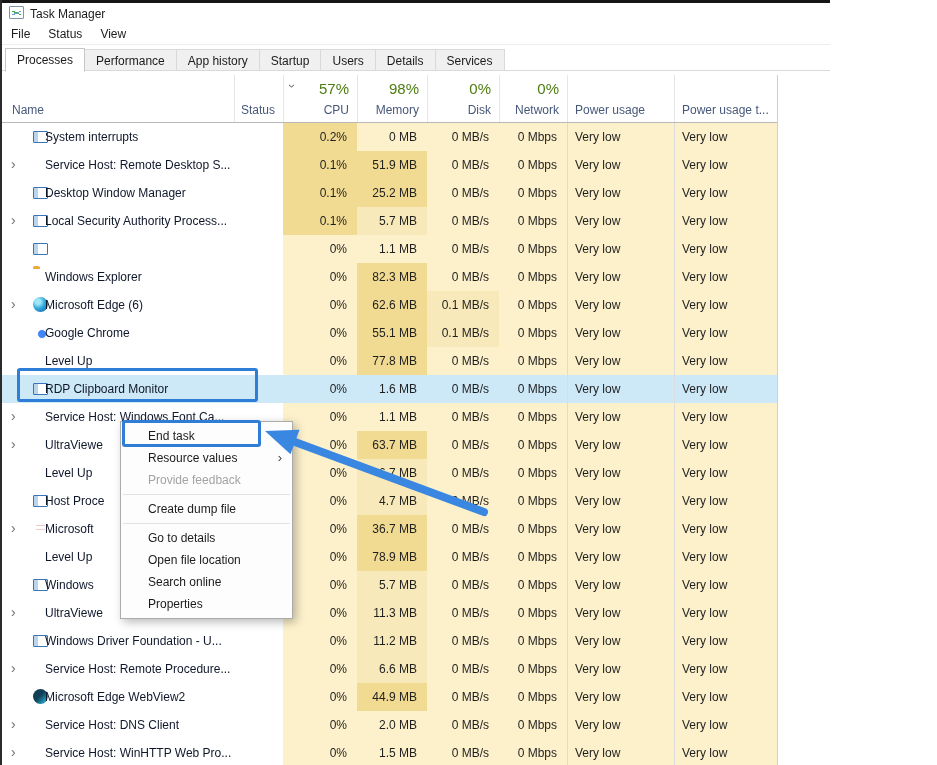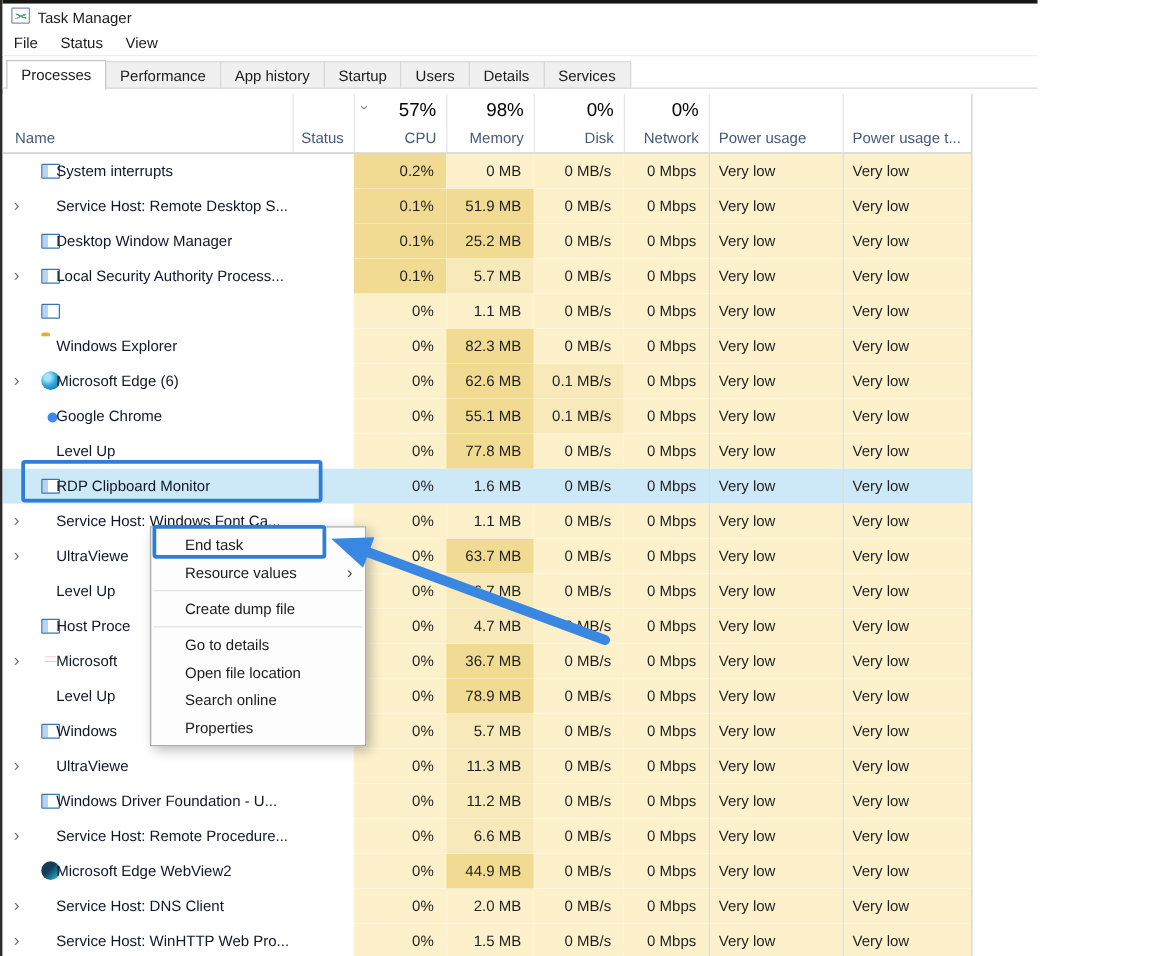--- a/index.html
+++ b/index.html
@@ -30,21 +30,21 @@
     padding:4px 11px 3px 11px; margin-right:-1px; top:3px;
     background:#f0f0f0; border:1px solid #d9d9d9; height:22px; }
   .tab.active { background:#fff; border:1px solid #c6c6c6; border-bottom:1px solid #fff;
     top:2px; height:24px; z-index:2; }
 
   
   .header { position:absolute; left:0; top:75px; width:775px; height:48px; background:#fff;
     border-bottom:1px solid #b9b9b9; }
   .hcell { position:absolute; top:0; height:47px; }
   .hcell + .hcell { border-left:1px solid #e6e6e6; }
-  .h-agg { position:absolute; top:5px; right:8px; font-size:15px; color:#000000; }
+  .h-agg { position:absolute; top:5px; right:8px; font-size:15px; color:#4d7c0f; }
   .h-lbl { position:absolute; bottom:5px; font-size:12px; color:#47587a; white-space:nowrap; }
   .h-lbl.r { right:8px; } .h-lbl.l { left:10px; }
   .sort-chevron { position:absolute; left:6px; top:6px; font-size:12px; color:#6b6b6b;
     transform:rotate(90deg); line-height:10px; }
 
   
   .rows { position:absolute; left:0; top:123px; width:775px; height:644px; }
   .prow { position:relative; width:775px; height:28px; background:#fff; }
   .prow.selected { background:#cde9f8; }
   .cell { position:absolute; top:0; height:28px; line-height:28px; font-size:12px; color:#1f1f1f;
@@ -329,20 +329,21 @@
         <div class="cell num" style="left: 497px; width: 68px; background: rgb(252, 241, 203);">0 Mbps</div>
         <div class="cell txt powercol" style="left: 565px; width: 107px; background: rgb(252, 241, 203);">Very low</div>
         <div class="cell txt powercol" style="left: 672px; width: 103px; background: rgb(252, 241, 203);">Very low</div>
       </div>
     </div>
   <div class="table-right-line"></div>
 
   <div class="ctxmenu" id="ctxmenu">
       <div class="menu-item">End task</div>
       <div class="menu-item">Resource values<span class="menu-sub-arrow">›</span></div>
+      <div class="menu-item disabled">Provide feedback</div>
       <div class="menu-sep"></div>
       <div class="menu-item">Create dump file</div>
       <div class="menu-sep"></div>
       <div class="menu-item">Go to details</div>
       <div class="menu-item">Open file location</div>
       <div class="menu-item">Search online</div>
       <div class="menu-item">Properties</div>
     </div>
 
   <div class="ann-box ann-box-row"></div>

